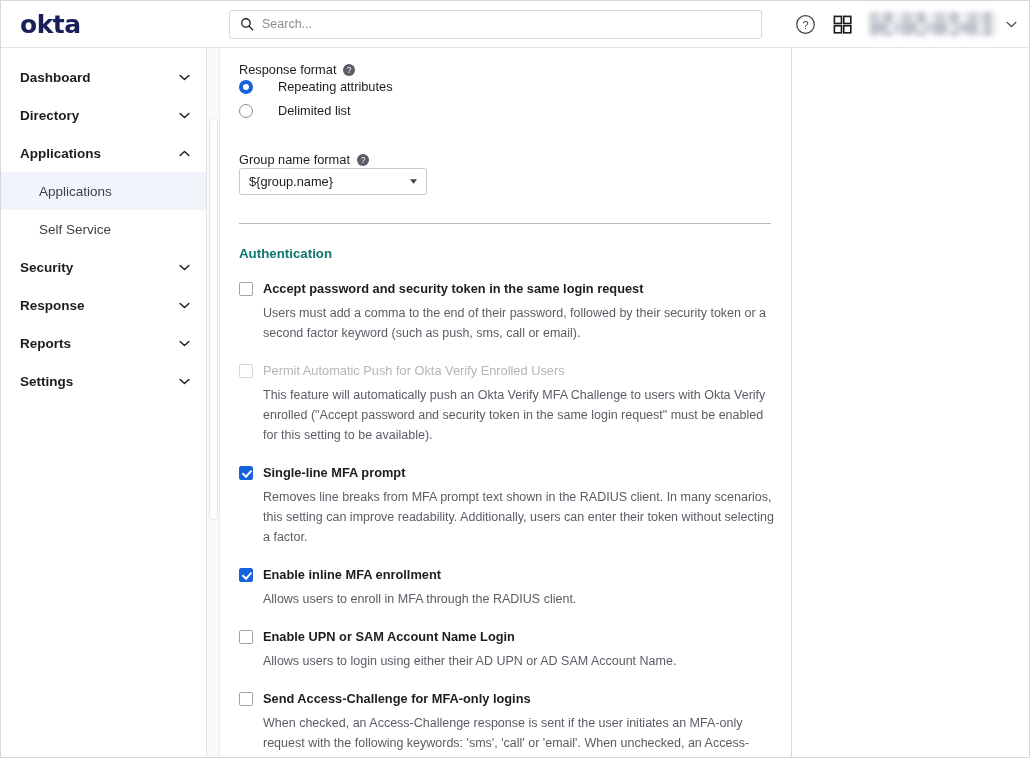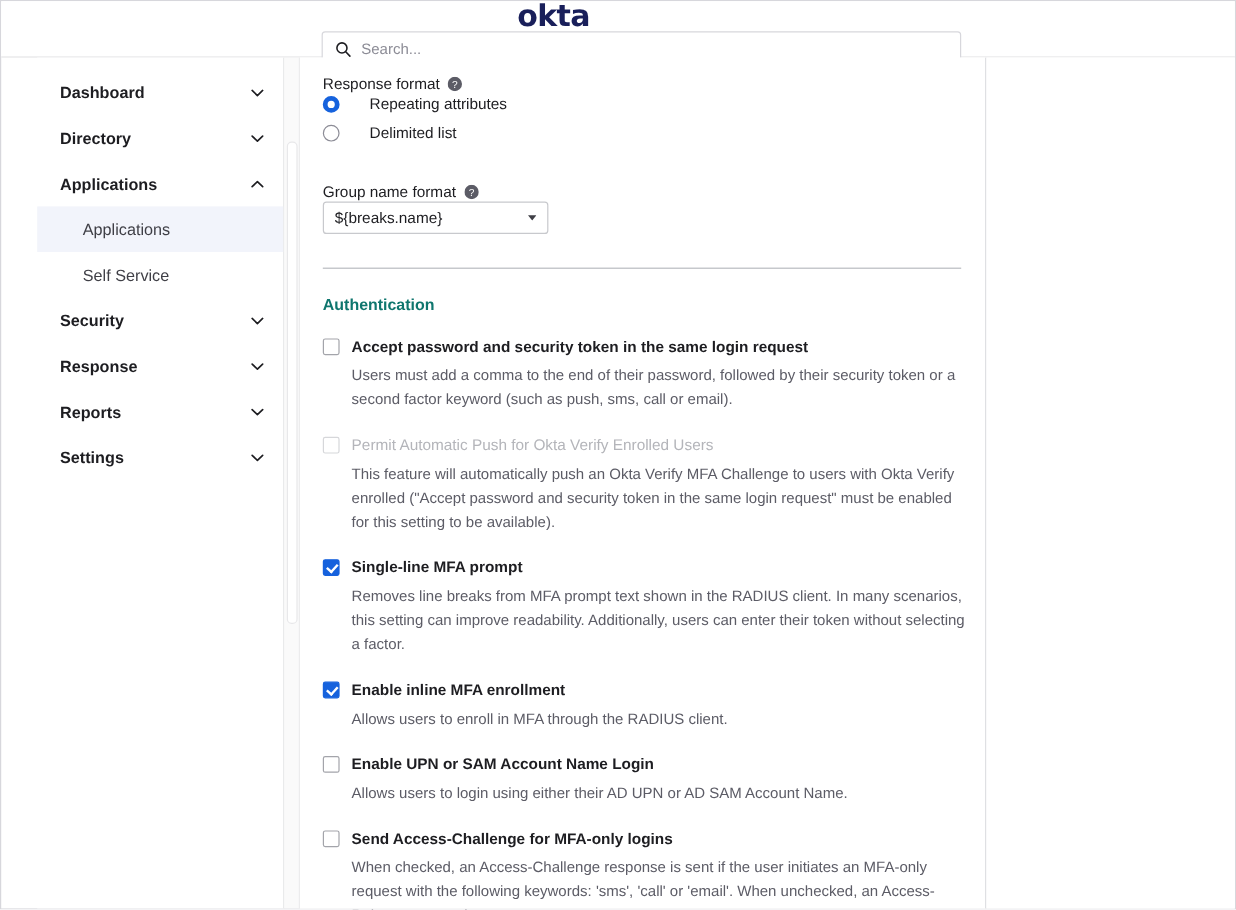--- a/index.html
+++ b/index.html
@@ -28,39 +28,38 @@
 
   
   .topbar {
     height: 46px;
     min-height: 46px;
     border-bottom: 1px solid #e4e5e7;
     display: flex;
     align-items: center;
     background: #fff;
     position: relative;
-    flex-direction: column;
   }
   .logo-wrap {
     width: 206px;
     display: flex;
     align-items: center;
     padding-left: 19px;
     box-sizing: border-box;
   }
   .okta-logo {
     font-family: "DejaVu Sans", sans-serif;
     font-size: 25px;
     font-weight: 700;
     letter-spacing: -0.5px;
     color: #191f5a;
     line-height: 1;
   }
   .search-wrap {
-    margin-left: 39px;
+    margin-left: 22px;
   }
   .search-box {
     width: 533px;
     height: 29px;
     border: 1px solid #d7d7dc;
     border-radius: 3px;
     display: flex;
     align-items: center;
     padding: 0 10px;
     box-sizing: border-box;
@@ -125,21 +124,20 @@
   .chev-down-top {
     width: 11px; height: 7px; display: block;
   }
 
   
   .body-row {
     flex: 1;
     display: flex;
     min-height: 0;
     position: relative;
-    margin-left: 30px;
   }
 
   
   .sidebar {
     width: 206px;
     min-width: 206px;
     border-right: 1px solid #e4e5e7;
     background: #fff;
     padding-top: 10px;
     box-sizing: border-box;
@@ -466,21 +464,21 @@
           <div class="field-row" style="padding-top:25px;">
             <div class="field-label">
               <span>Group name format</span>
               <svg class="info-icon" viewBox="0 0 12 12">
                 <circle cx="6" cy="6" r="6" fill="#5c5c66"></circle>
                 <text x="6" y="9" font-size="8.5" font-family="Liberation Sans, sans-serif" fill="#fff" text-anchor="middle">?</text>
               </svg>
             </div>
             <div class="field-control">
               <div class="select">
-                <span class="sel-val">${breaks.name}</span>
+                <span class="sel-val">${group.name}</span>
                 <svg class="caret" viewBox="0 0 8 5">
                   <polygon points="0,0 8,0 4,5" fill="#3f3f46"></polygon>
                 </svg>
               </div>
             </div>
           </div>
 
           <div class="divider"></div>
 
           <div class="section-title">Authentication</div>

